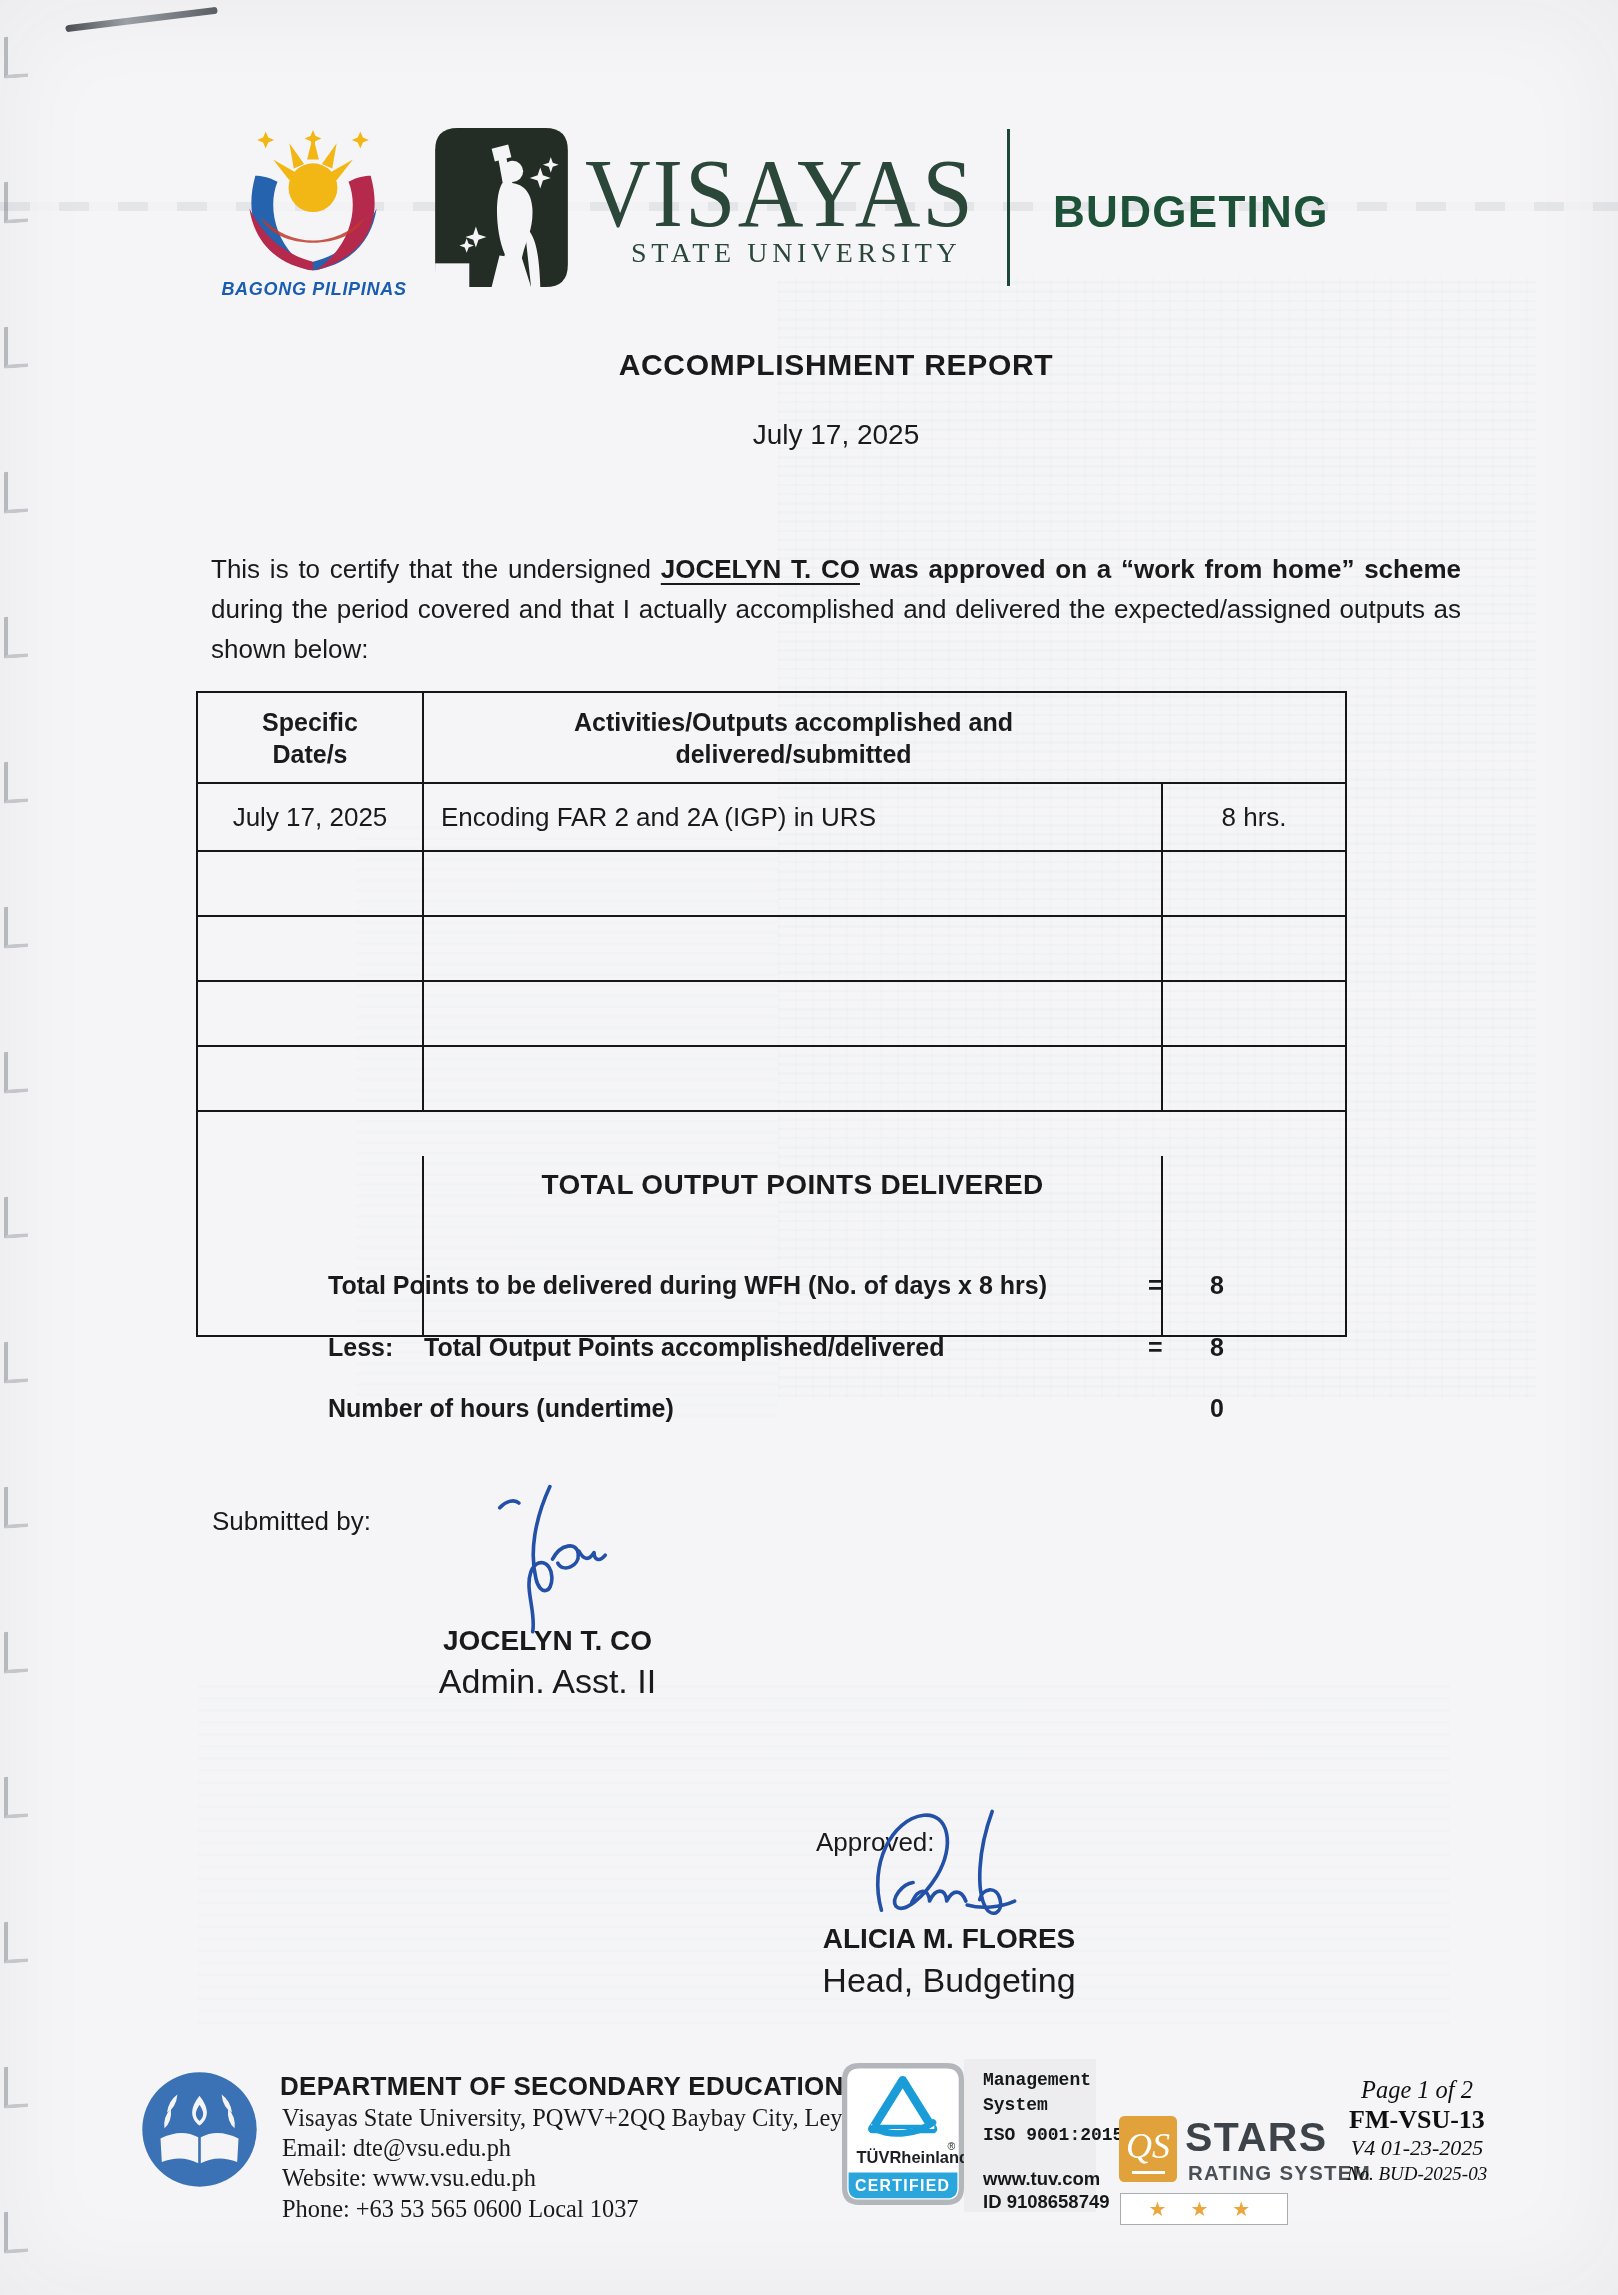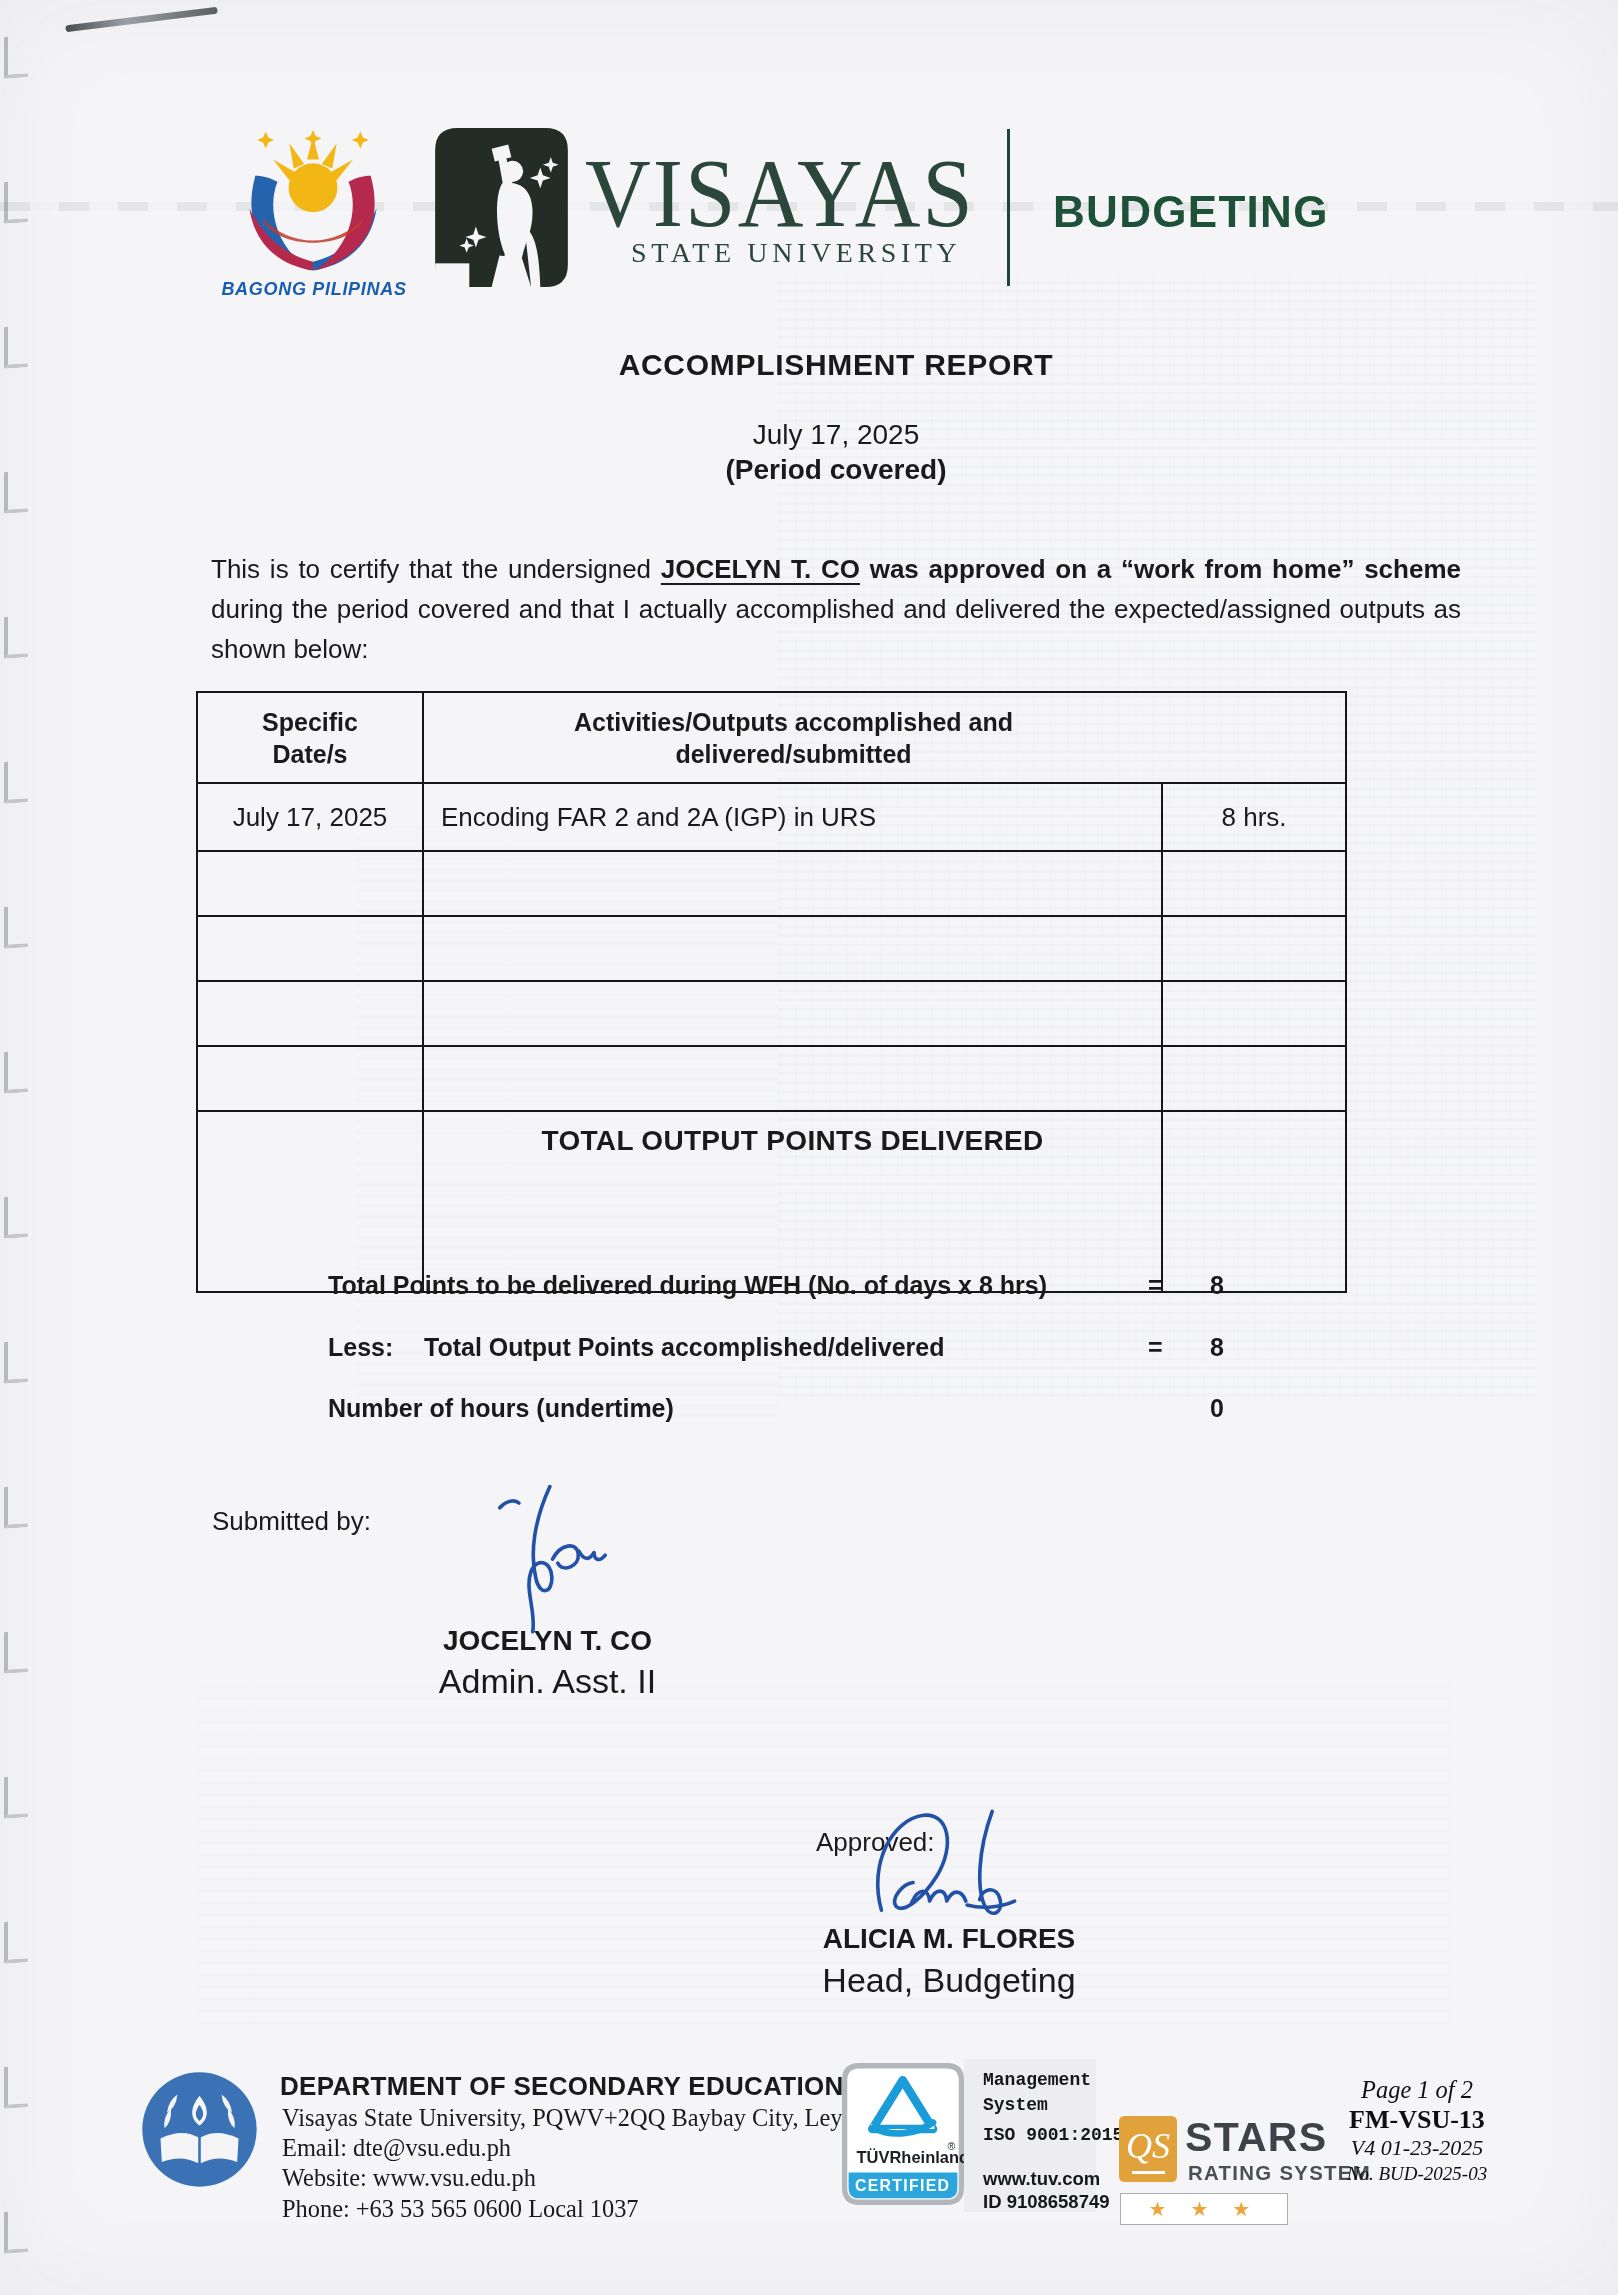--- a/index.html
+++ b/index.html
@@ -39,21 +39,21 @@
   .td:last-child{border-right:none;}
   .c1{width:226px;}
   .c2{width:739px;}
   .c3{flex:1;}
   .th-row{height:89px;}
   .th{font-weight:bold;font-size:25px;line-height:32px;text-align:center;}
   .data-row{height:66px;}
   .data-row.slim{height:63px;}
   .data-row .td{font-size:26px;}
   .cell-left{align-items:flex-start !important;padding-left:17px;}
-  .total-row{height:179px;}
+  .total-row{height:179px;margin-top:44px;}
   .total-row .td{justify-content:flex-start;padding-top:13px;font-weight:bold;font-size:28px;letter-spacing:0.3px;}
   
   .sum-row{position:absolute;left:0;width:1619px;height:34px;font-size:25px;font-weight:bold;}
   .sum-row span{position:absolute;white-space:nowrap;}
   .sum-label{left:328px;}
   .sum-label2{left:424px;}
   .sum-op{left:1148px;}
   .sum-val{left:1210px;}
   
   .sig-heading{font-size:26px;}
@@ -144,21 +144,20 @@
     </g>
   </svg>
 
   <div class="abs visayas">VISAYAS</div>
   <div class="abs state-univ">STATE UNIVERSITY</div>
   <div class="abs hdr-divider"></div>
   <div class="abs budgeting">BUDGETING</div>
 
   <div class="abs doc-title">ACCOMPLISHMENT REPORT</div>
   <div class="abs doc-date">July 17, 2025</div>
-  <div class="abs doc-period">(Period covered)</div>
 
   <div class="abs cert">
     <span>This is to certify that the undersigned </span><span class="nm">JOCELYN T. CO</span><span class="bd"> was approved on a “work from home” scheme </span><span>during the period covered and that I actually accomplished and delivered the expected/assigned outputs as shown below:</span>
   </div>
 
   <div class="abs report-table">
     <div class="tr th-row">
       <div class="td c1 th">
         <span>Specific</span>
         <span>Date/s</span>

